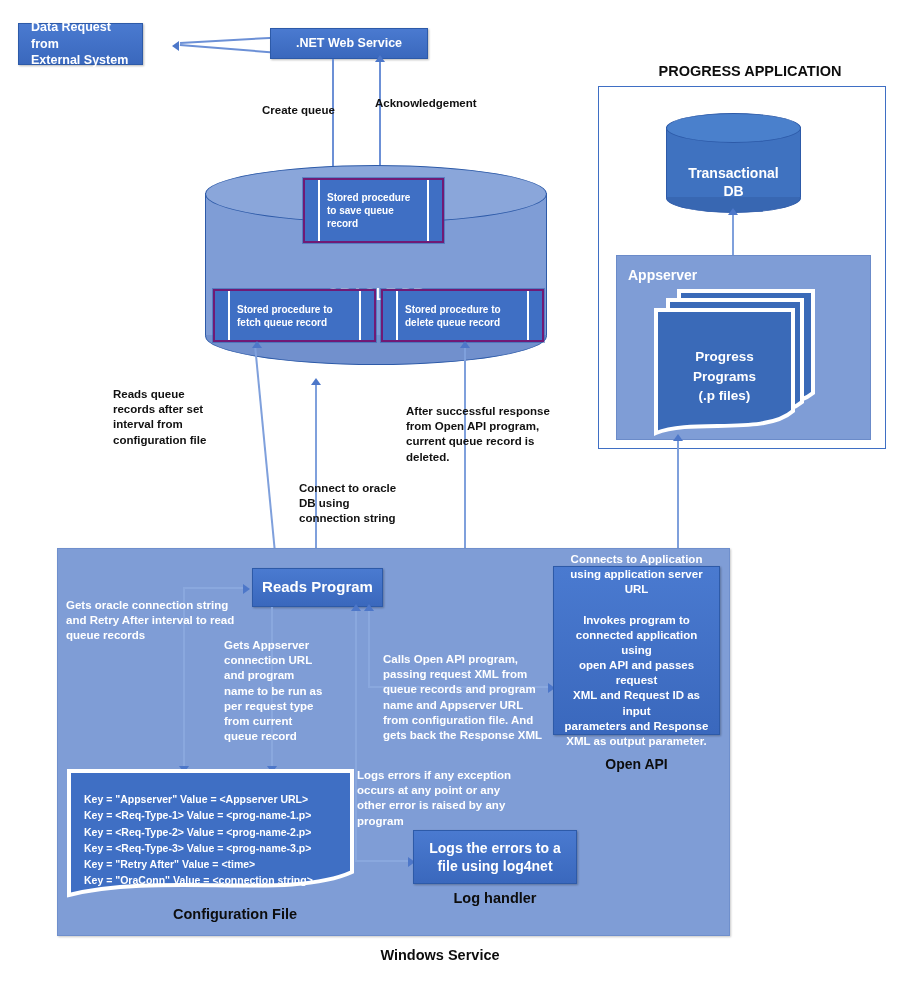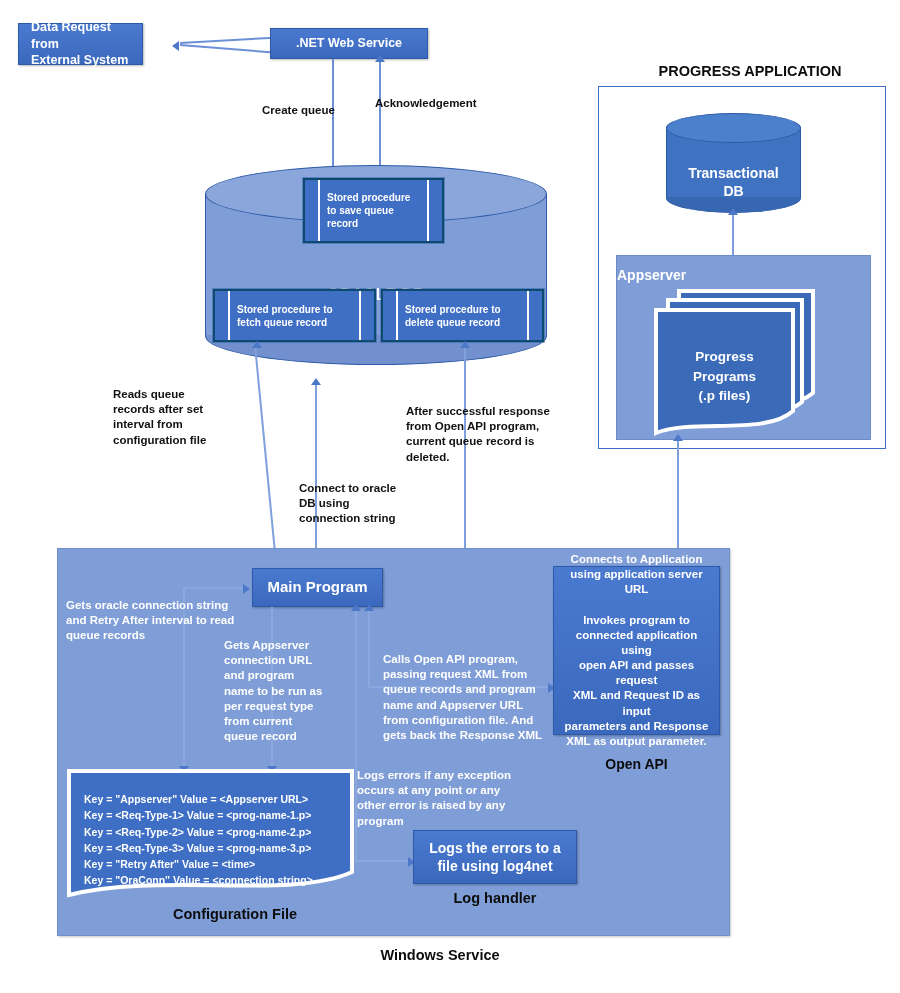--- a/index.html
+++ b/index.html
@@ -76,21 +76,21 @@
   .cyl-oracle .cap-bot{background:#7190cd;}
   
   .cyl-trans .body{background:#3f72c0;}
   .cyl-trans .cap-top{background:#4a80cc;}
   .cyl-trans .cap-bot{background:#3867b2;}
 
   
   .proc{
     position:absolute;
     background:#3f6fc4;
-    border:2px solid #0c4a6e;
+    border:2px solid #701a75;
     display:flex;align-items:center;
     box-shadow:0 0 0 1px rgba(45,90,168,.5);
   }
   .proc:before,.proc:after{
     content:"";position:absolute;top:0;bottom:0;width:2px;background:#ffffff;
   }
   .proc:before{left:13px;}
   .proc:after{right:13px;}
   .proc .ptext{
     position:relative;z-index:2;
@@ -195,21 +195,21 @@
     <div class="cap cap-top" style="top:0;height:28px;"></div>
     <div class="txt" style="top:33px;font-size:14px;">Transactional
 DB</div>
   </div>
 
   <div class="ln ln-v" style="left:732px;top:212px;height:90px;background:#7fa0dc;"></div>
   <div class="ar ar-u" style="left:728px;top:208px;"></div>
   <div class="ar ar-d" style="left:728px;top:296px;"></div>
 
   <div class="abs panel-fill" style="left:616px;top:255px;width:255px;height:185px;">
-    <div class="abs lbl-white" style="left:0;top:10px;font-size:14px;">Appserver</div>
+    <div class="abs lbl-white" style="left:11px;top:10px;font-size:14px;">Appserver</div>
   </div>
 
   <div class="docshape" style="left:676px;top:288px;width:140px;height:130px;">
     <svg viewBox="0 0 140 130" preserveAspectRatio="none">
       <path d="M3,3 H137 V105 C110,128 40,110 3,125 Z" fill="#3a6ab8" stroke="#ffffff" stroke-width="4"></path>
     </svg>
   </div>
   <div class="docshape" style="left:665px;top:297px;width:140px;height:130px;">
     <svg viewBox="0 0 140 130" preserveAspectRatio="none">
       <path d="M3,3 H137 V105 C110,128 40,110 3,125 Z" fill="#3a6ab8" stroke="#ffffff" stroke-width="4"></path>
@@ -250,21 +250,21 @@
 
   <div class="ln ln-v" style="left:677px;top:438px;height:120px;background:#7fa0dc;"></div>
   <div class="ar ar-u" style="left:673px;top:434px;"></div>
   <div class="ar ar-d" style="left:673px;top:553px;"></div>
 
   <div class="abs panel-win" style="left:57px;top:548px;width:673px;height:388px;"></div>
 
   <div class="abs lbl-black" style="left:290px;top:946px;width:300px;font-size:14.5px;">Windows Service</div>
 
   <div class="abs box box-grad" style="left:252px;top:568px;width:131px;height:39px;font-size:15px;">
-    <span>Main Program</span>
+    <span>Reads Program</span>
   </div>
 
   <div class="ln ln-v" style="left:183px;top:587px;height:184px;background:#8aa8de;"></div>
   <div class="ln ln-h" style="left:183px;top:587px;width:65px;background:#8aa8de;"></div>
   <div class="ar ar-r" style="left:243px;top:584px;"></div>
   <div class="ar ar-d" style="left:179px;top:766px;"></div>
 
   <div class="abs lbl-white" style="left:66px;top:598px;font-size:11.5px;">Gets oracle connection string
 and Retry After interval to read
 queue records</div>

